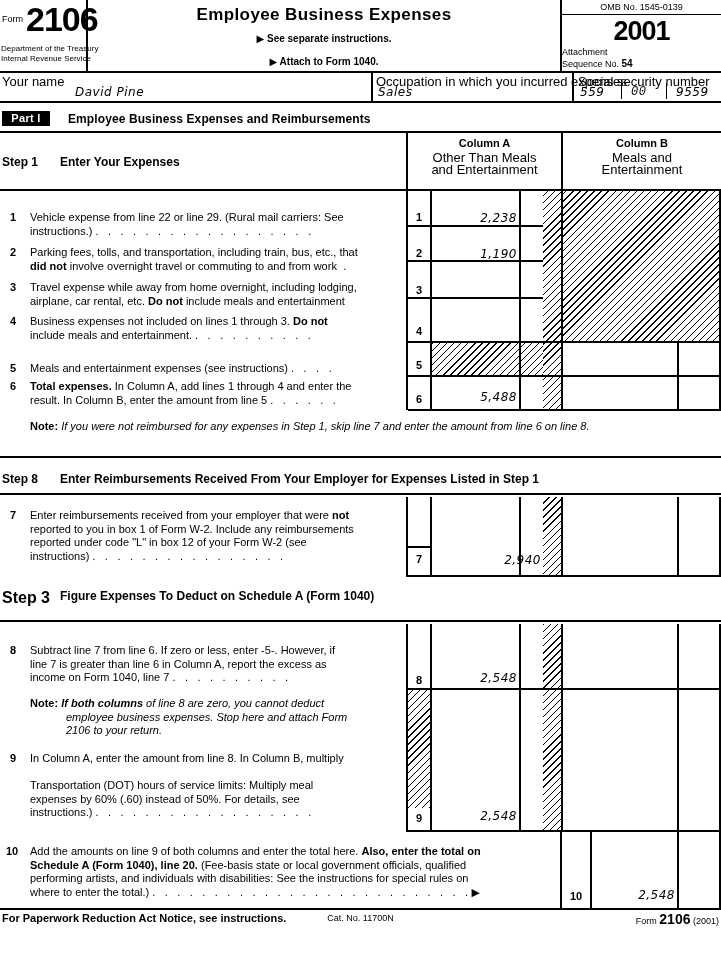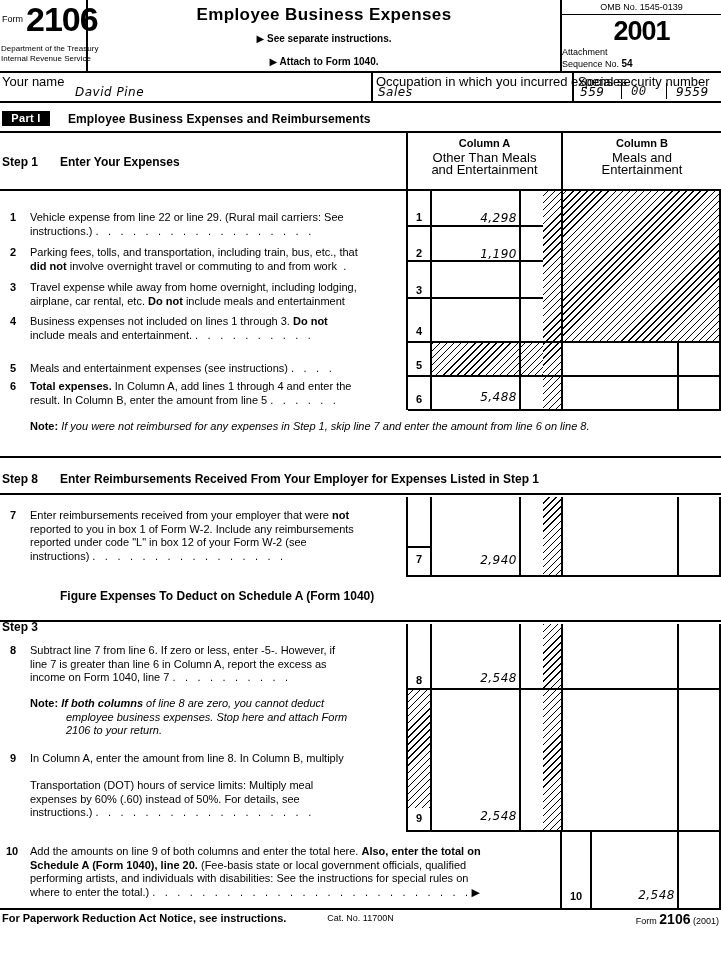--- a/index.html
+++ b/index.html
@@ -214,21 +214,21 @@
   <div class="gv" style="left:677px;top:341px;height:69px;"></div>
   <div class="gv" style="left:719px;top:191px;height:219px;"></div>
 
   <div class="boxno" style="left:408px;top:211px;width:22px;">1</div>
   <div class="boxno" style="left:408px;top:247px;width:22px;">2</div>
   <div class="boxno" style="left:408px;top:284px;width:22px;">3</div>
   <div class="boxno" style="left:408px;top:325px;width:22px;">4</div>
   <div class="boxno" style="left:408px;top:359px;width:22px;">5</div>
   <div class="boxno" style="left:408px;top:393px;width:22px;">6</div>
 
-  <div class="amt" style="left:432px;top:211px;width:85px;">4,298</div>
+  <div class="amt" style="left:432px;top:211px;width:85px;">2,238</div>
   <div class="amt" style="left:432px;top:247px;width:85px;">1,190</div>
   <div class="amt" style="left:432px;top:284px;width:85px;"></div>
   <div class="amt" style="left:432px;top:325px;width:85px;"></div>
   <div class="amt" style="left:563px;top:359px;width:112px;"></div>
   <div class="amt" style="left:432px;top:390px;width:85px;">5,488</div>
   <div class="amt" style="left:563px;top:390px;width:112px;"></div>
 
   <div class="noteblk" style="left:30px;top:420px;width:680px;">
     <span class="b">Note:</span>
     <span class="i">If you were not reimbursed for any expenses in Step 1, skip line 7 and enter the amount from line 6 on line 8.</span>
@@ -251,24 +251,24 @@
   <div class="abs hatch" style="left:543px;top:497px;width:20px;height:79px;"></div>
   <div class="gv" style="left:406px;top:497px;height:79px;"></div>
   <div class="gv" style="left:430px;top:497px;height:79px;"></div>
   <div class="gv" style="left:519px;top:497px;height:79px;"></div>
   <div class="gv" style="left:561px;top:497px;height:79px;"></div>
   <div class="gv" style="left:677px;top:497px;height:79px;"></div>
   <div class="gv" style="left:719px;top:497px;height:79px;"></div>
   <div class="gh2" style="left:406px;top:575px;width:315px;"></div>
   <div class="gh2" style="left:406px;top:546px;width:26px;"></div>
   <div class="boxno" style="left:408px;top:553px;width:22px;">7</div>
-  <div class="amt" style="left:432px;top:553px;width:85px;">2,940</div>
+  <div class="amt" style="left:432px;top:553px;width:85px;padding-left:24px;">2,940</div>
   <div class="amt" style="left:563px;top:553px;width:112px;"></div>
 
-  <div class="abs b" style="left:2px;top:620px;font-size:12px;">Step 3</div>
+  <div class="abs b" style="left:2px;top:589px;font-size:16px;">Step 3</div>
   <div class="abs b" style="left:60px;top:589px;font-size:12px;">Figure Expenses To Deduct on Schedule A (Form 1040)</div>
   <div class="abs" style="left:0;top:620px;width:721px;height:2px;background:#000;"></div>
 
   <div class="lno" style="left:10px;top:644px;">8</div>
   <div class="ltxt" style="left:30px;top:644px;width:372px;">
     <span>Subtract line 7 from line 6. If zero or less, enter -5-. However, if</span><br>
     <span>line 7 is greater than line 6 in Column A, report the excess as</span><br>
     <span>income on Form 1040, line 7</span>
     <span class="dots">. . . . . . . . . .</span>
   </div>

